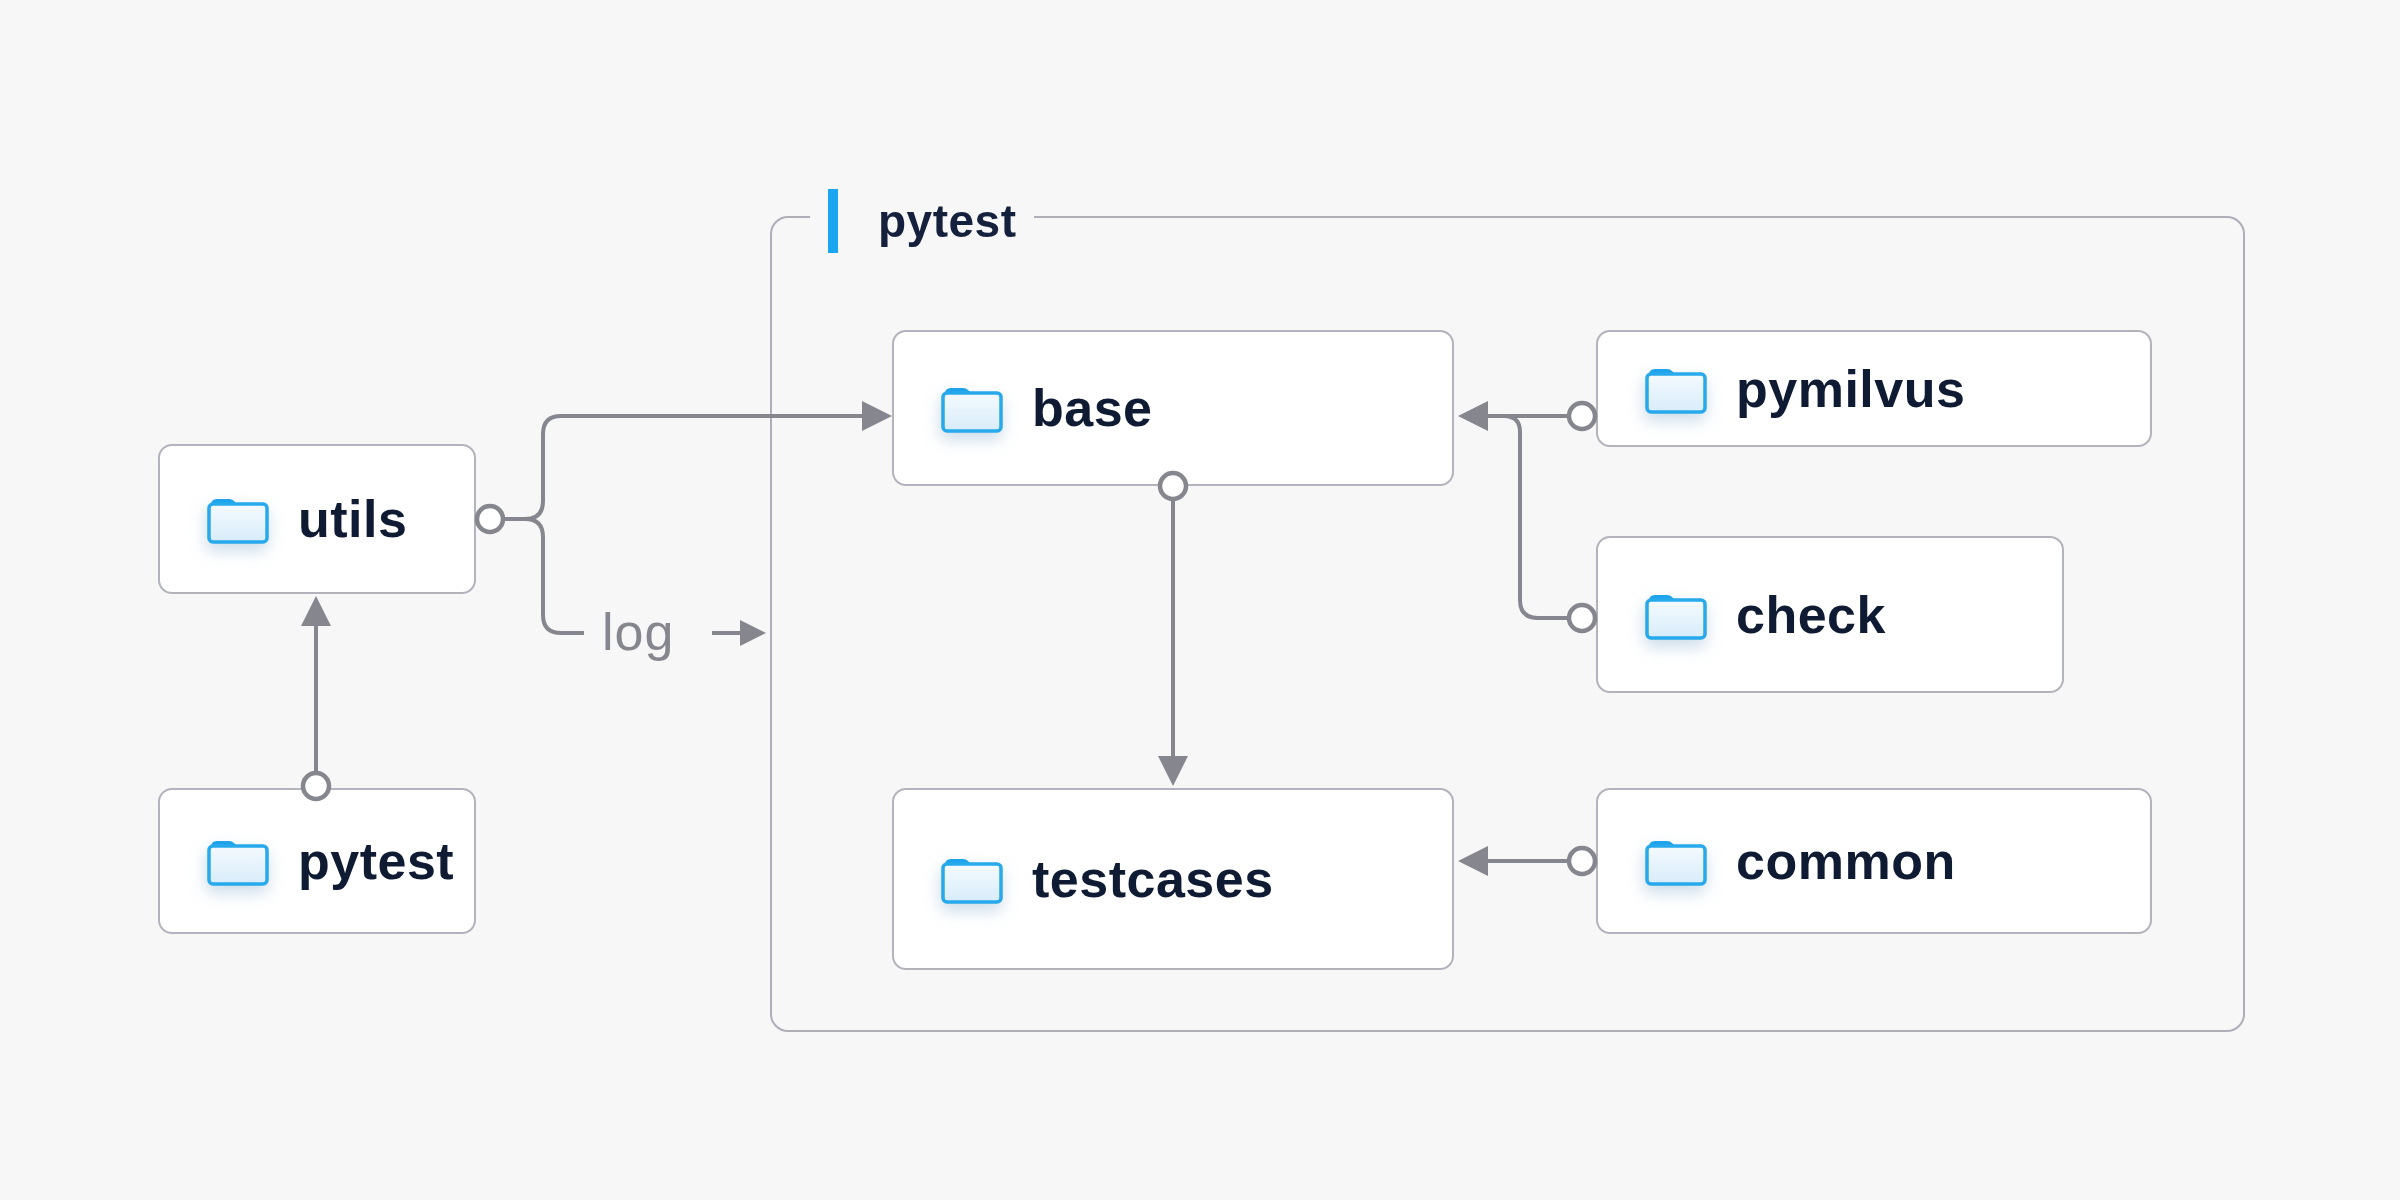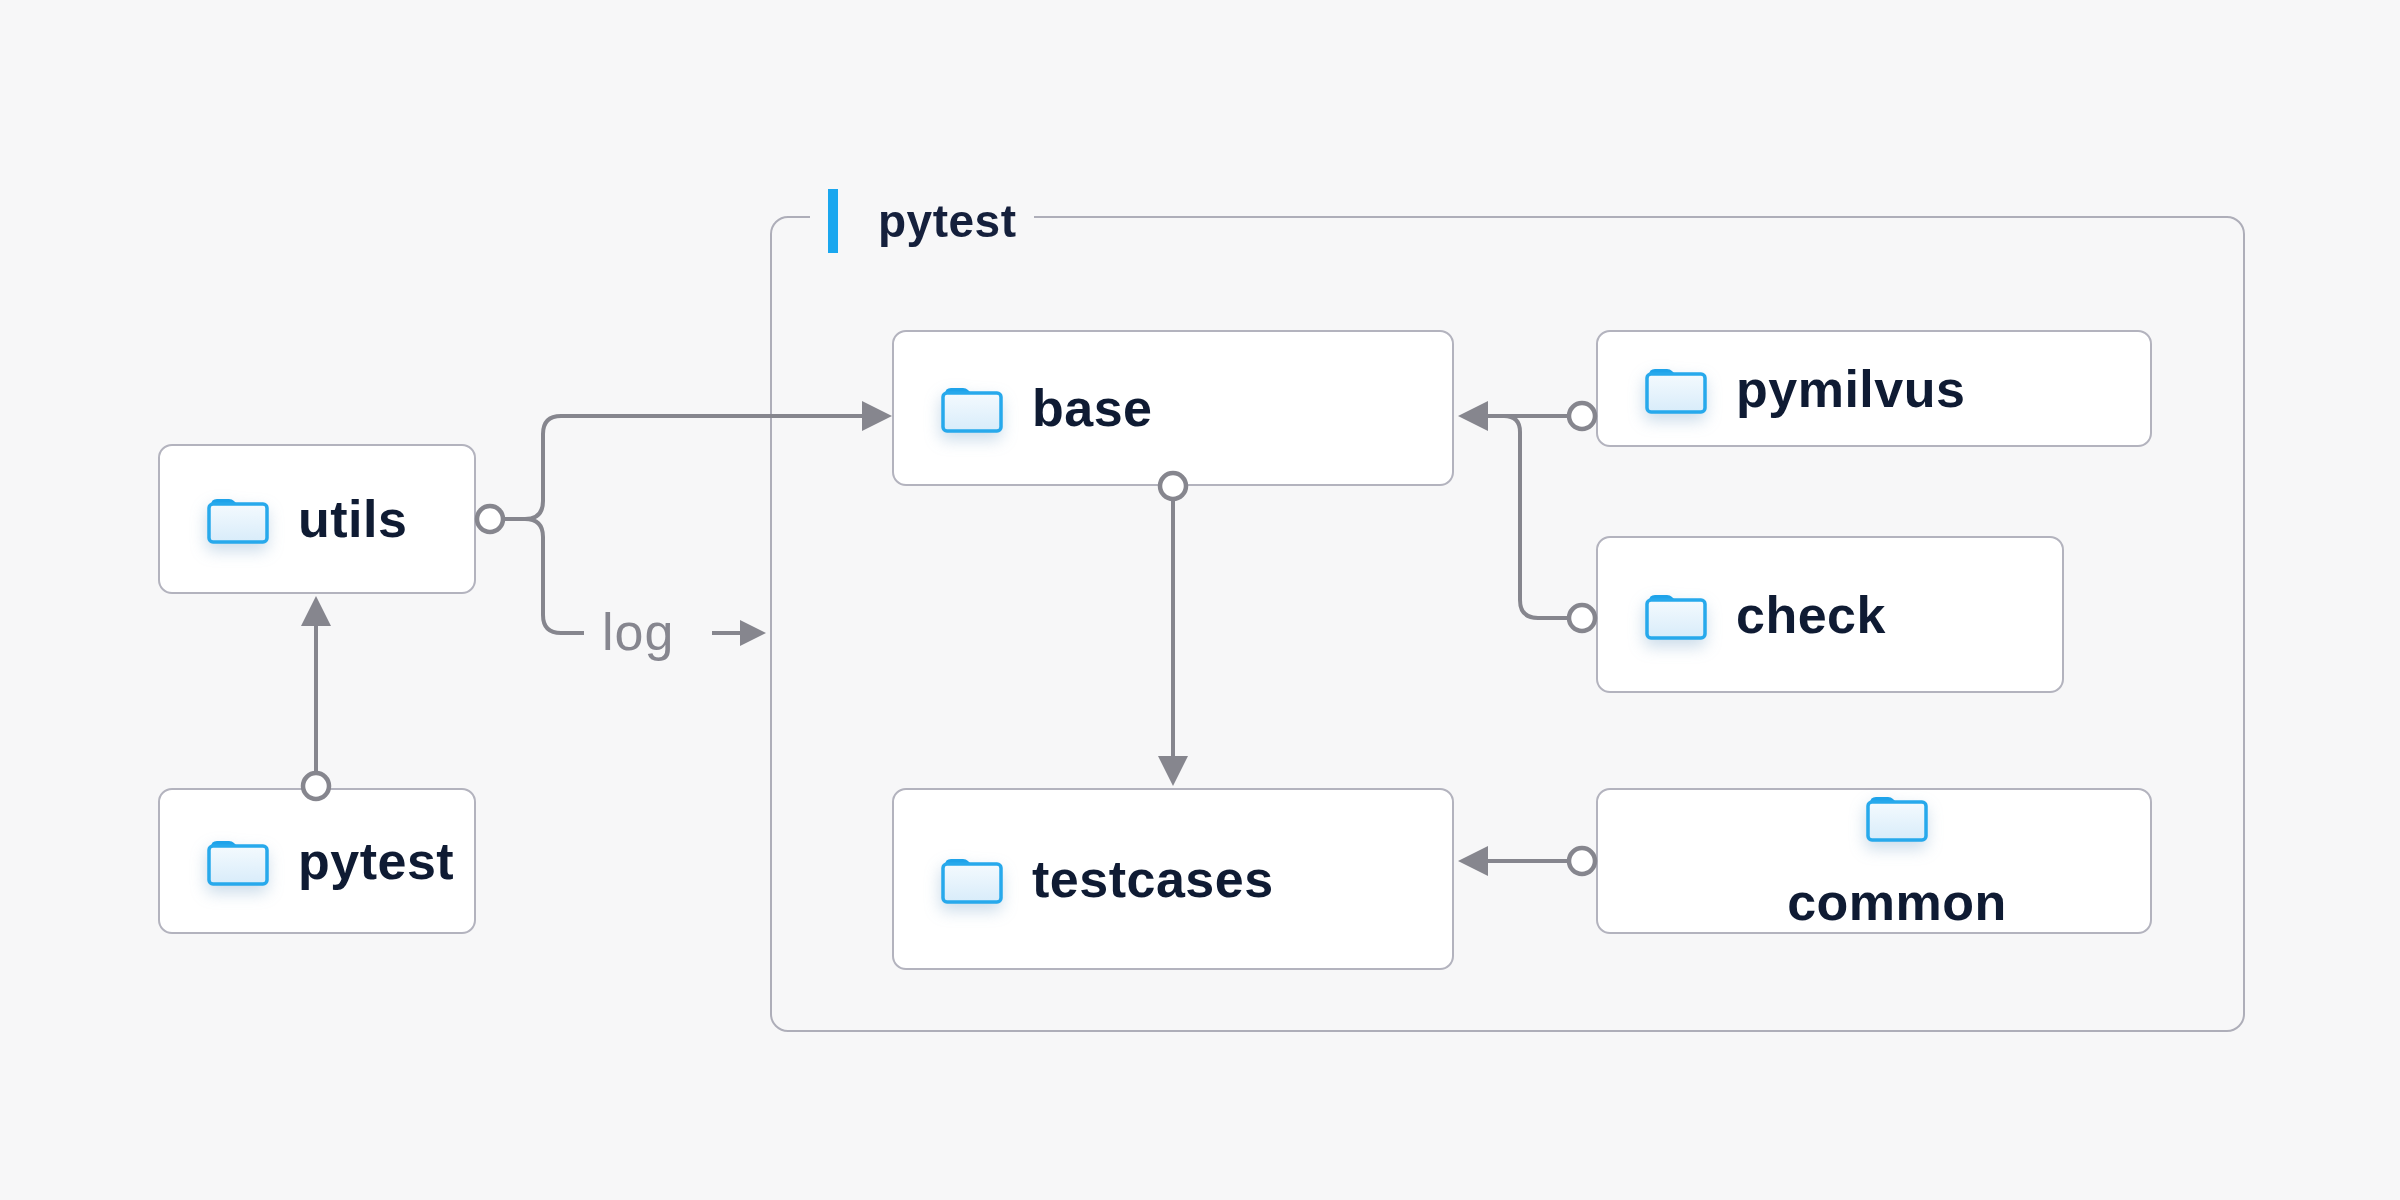--- a/index.html
+++ b/index.html
@@ -29,21 +29,21 @@
     background:#ffffff;border:2px solid #b3b3be;border-radius:14px;
     z-index:2;
   }
   .node .label{font-size:52px;font-weight:700;color:#0f1b33;letter-spacing:0.5px;}
   .n-utils    {left:158px; top:444px; width:318px; height:150px;}
   .n-config   {left:158px; top:788px; width:318px; height:146px;}
   .n-base     {left:892px; top:330px; width:562px; height:156px;}
   .n-testcases{left:892px; top:788px; width:562px; height:182px;}
   .n-pymilvus {left:1596px;top:330px; width:556px; height:117px;}
   .n-check    {left:1596px;top:536px; width:468px; height:157px;}
-  .n-common   {left:1596px;top:788px; width:556px; height:146px;flex-direction:column;}
+  .n-common   {left:1596px;top:788px; width:556px; height:146px;}
 
   .folder{width:64px;height:54px;flex:0 0 auto;
     filter:drop-shadow(-1px 7px 8px rgba(70,130,180,0.28));}
 
   
   svg.wires{position:absolute;left:0;top:0;z-index:4;pointer-events:none;}
   .wire{stroke:#86868e;stroke-width:4;fill:none;}
   .head{fill:#86868e;stroke:none;}
   .dot{fill:#ffffff;stroke:#86868e;stroke-width:4.5;}
   .edge-label{font-family:"Liberation Sans",sans-serif;font-size:52px;fill:#86868f;font-weight:400;letter-spacing:1px;}

